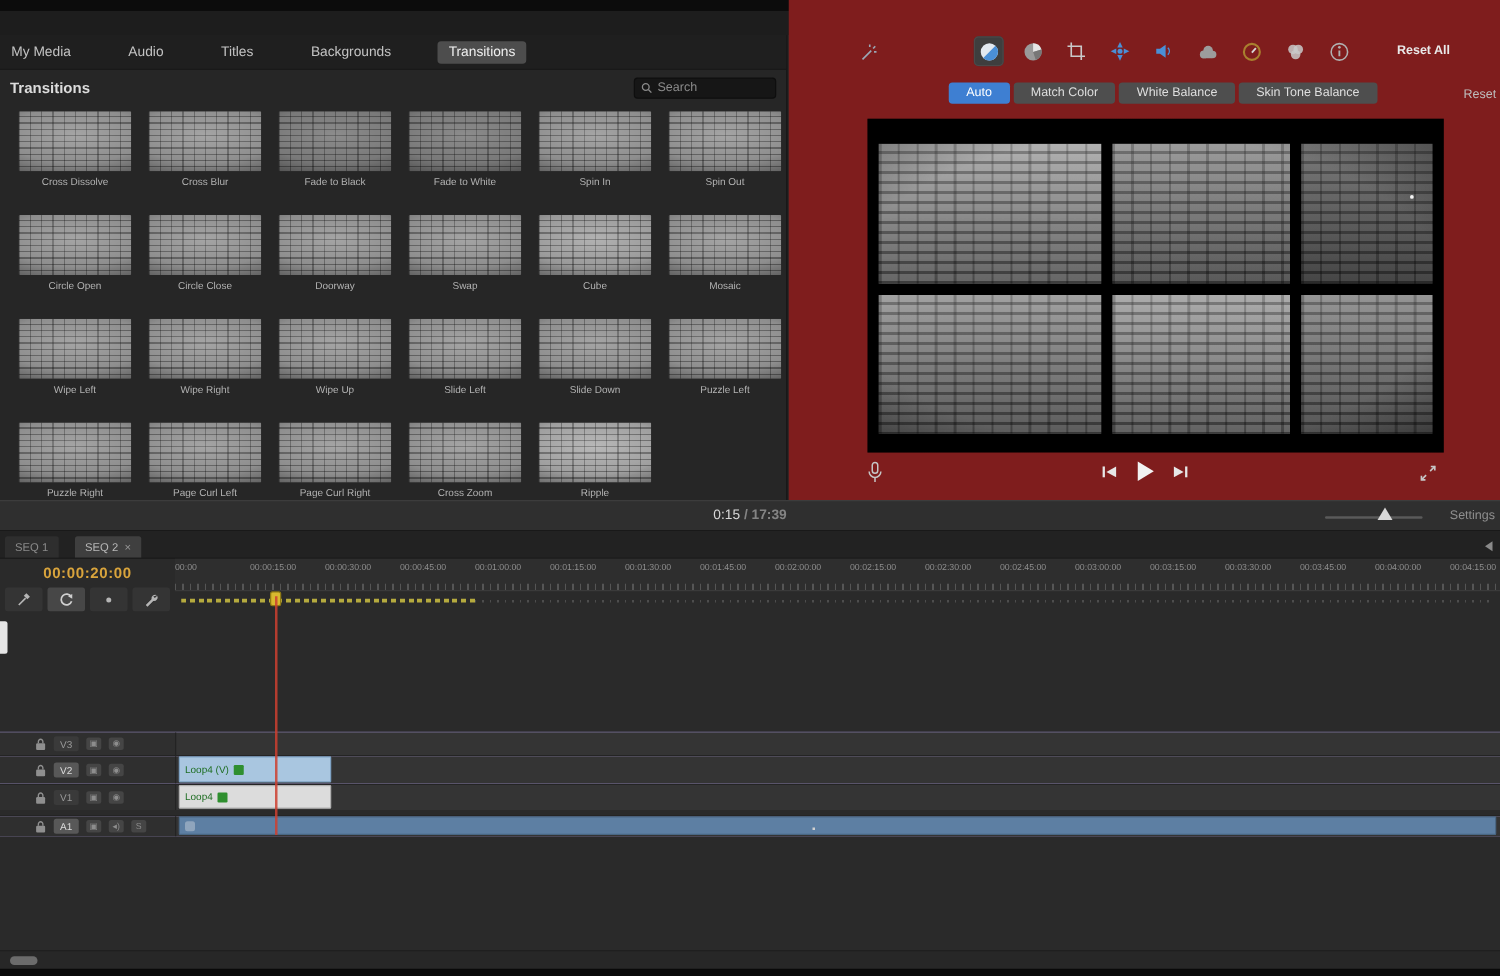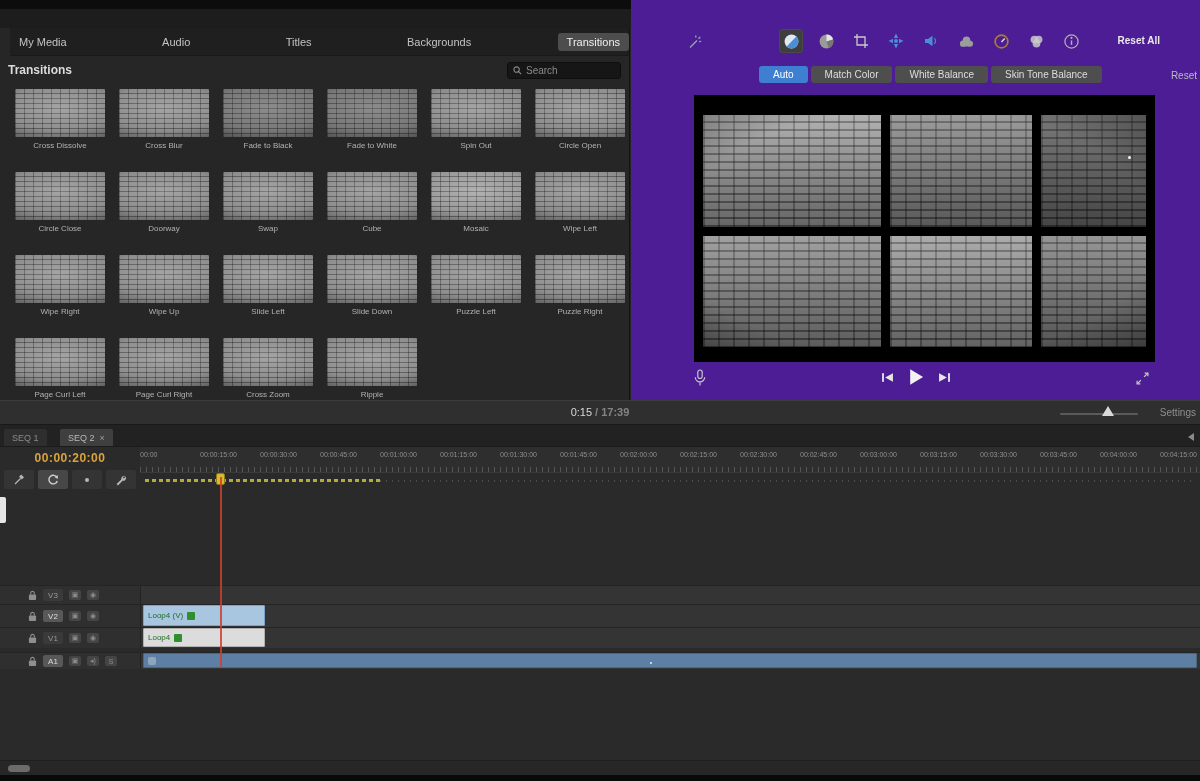--- a/index.html
+++ b/index.html
@@ -6,21 +6,21 @@
   html,body { background:#000; }
   body { font-family:"Liberation Sans", sans-serif; }
   .app { position:relative; width:1200px; height:781px; overflow:hidden; background:#242424; }
 
   
   .top-strip { position:absolute; left:0; top:0; width:1200px; height:28px;
     background:linear-gradient(#0c0c0c 0 9px, #1d1d1d 9px); }
 
   
   .browser { position:absolute; left:0; top:28px; width:630px; height:372px; background:#262626; border-right:1px solid #141414; }
-  .media-tabs { height:28px; display:flex; justify-content:space-between; align-items:center; gap:28px; background:#1f1f1f; border-bottom:1px solid #191919;margin-left:10px; }
+  .media-tabs { height:28px; display:flex; justify-content:flex-start; align-items:center; gap:28px; background:#1f1f1f; border-bottom:1px solid #191919; }
   .mtab { font-size:11px; color:#c3c3c3; padding:3px 9px; border-radius:3px; cursor:default; white-space:nowrap; }
   .mtab.active { background:#4d4d4d; color:#f0f0f0; }
   .browser-head { height:28px; display:flex; align-items:center; justify-content:space-between; padding:0 8px; }
   .browser-title { font-size:12px; font-weight:bold; color:#dcdcdc; }
   .searchbox { width:114px; height:17px; background:#161616; border:1px solid #0e0e0e; border-radius:3px; display:flex; align-items:center; gap:4px; padding:0 5px; }
   .searchbox input { background:transparent; border:none; outline:none; color:#bbb; font-size:10px; width:88px; font-family:"Liberation Sans",sans-serif; }
   .searchbox input::placeholder { color:#8a8a8a; }
   .tgrid { padding:5px 7px 0 15px; display:grid; grid-template-columns:repeat(6, 90px); column-gap:14px; row-gap:22px; }
   .titem { width:90px; }
   .thumb { width:90px; height:48px; border-radius:1px;
@@ -28,21 +28,21 @@
       radial-gradient(ellipse 130% 95% at 50% 40%, rgba(255,255,255,.20) 0%, rgba(255,255,255,0) 48%, rgba(0,0,0,.62) 100%),
       repeating-linear-gradient(90deg, rgba(0,0,0,.30) 0 1px, rgba(0,0,0,0) 1px 9px),
       repeating-linear-gradient(180deg, #8e8e8e 0 4px, #5c5c5c 4px 5px);
   }
   .titem:nth-child(3) .thumb, .titem:nth-child(4) .thumb { filter:brightness(.85); }
   .titem:nth-child(11) .thumb { filter:brightness(1.08); }
   .titem:nth-child(23) .thumb { filter:brightness(1.12); }
   .tlabel { margin-top:4px; font-size:8px; color:#b2b2b2; text-align:center; white-space:nowrap; overflow:hidden; }
 
   
-  .inspector { position:absolute; left:631px; top:0; width:569px; height:400px; background:#4c1d95; }
+  .inspector { position:absolute; left:631px; top:0; width:569px; height:400px; background:#7f1d1d; }
   .insp-toolbar { position:absolute; left:0; top:26px; width:100%; height:32px; }
   .wand-btn { position:absolute; left:52px; top:5px; width:24px; height:22px; display:flex; align-items:center; justify-content:center; }
   .icon-group { position:absolute; left:148px; top:3px; display:flex; align-items:center; gap:11px; }
   .ibtn { width:24px; height:24px; display:flex; align-items:center; justify-content:center; border-radius:4px; }
   .ibtn.sel { background:#3e3e3e; box-shadow:inset 0 0 0 1px #4a4a4a; }
   .reset-all { position:absolute; right:40px; top:9px; font-size:10px; font-weight:bold; color:#e9e9e9; }
   .balance-row { position:absolute; left:0; top:64px; width:100%; height:24px; }
   .bal-group { position:absolute; left:128px; top:2px; display:flex; gap:3px; }
   .balbtn { height:17px; padding:0 14px; display:flex; align-items:center; justify-content:center; font-size:10px; border-radius:3px; background:#4e4e4e; color:#dedede; }
   .balbtn.active { background:#3e7fd2; color:#fff; }
@@ -163,20 +163,24 @@
           <div class="thumb"></div>
           <div class="tlabel">Cross Blur</div>
         </div>
       <div class="titem">
           <div class="thumb"></div>
           <div class="tlabel">Fade to Black</div>
         </div>
       <div class="titem">
           <div class="thumb"></div>
           <div class="tlabel">Fade to White</div>
+        </div>
+      <div class="titem">
+          <div class="thumb"></div>
+          <div class="tlabel">Spin In</div>
         </div>
       <div class="titem">
           <div class="thumb"></div>
           <div class="tlabel">Spin Out</div>
         </div>
       <div class="titem">
           <div class="thumb"></div>
           <div class="tlabel">Circle Open</div>
         </div>
       <div class="titem">

